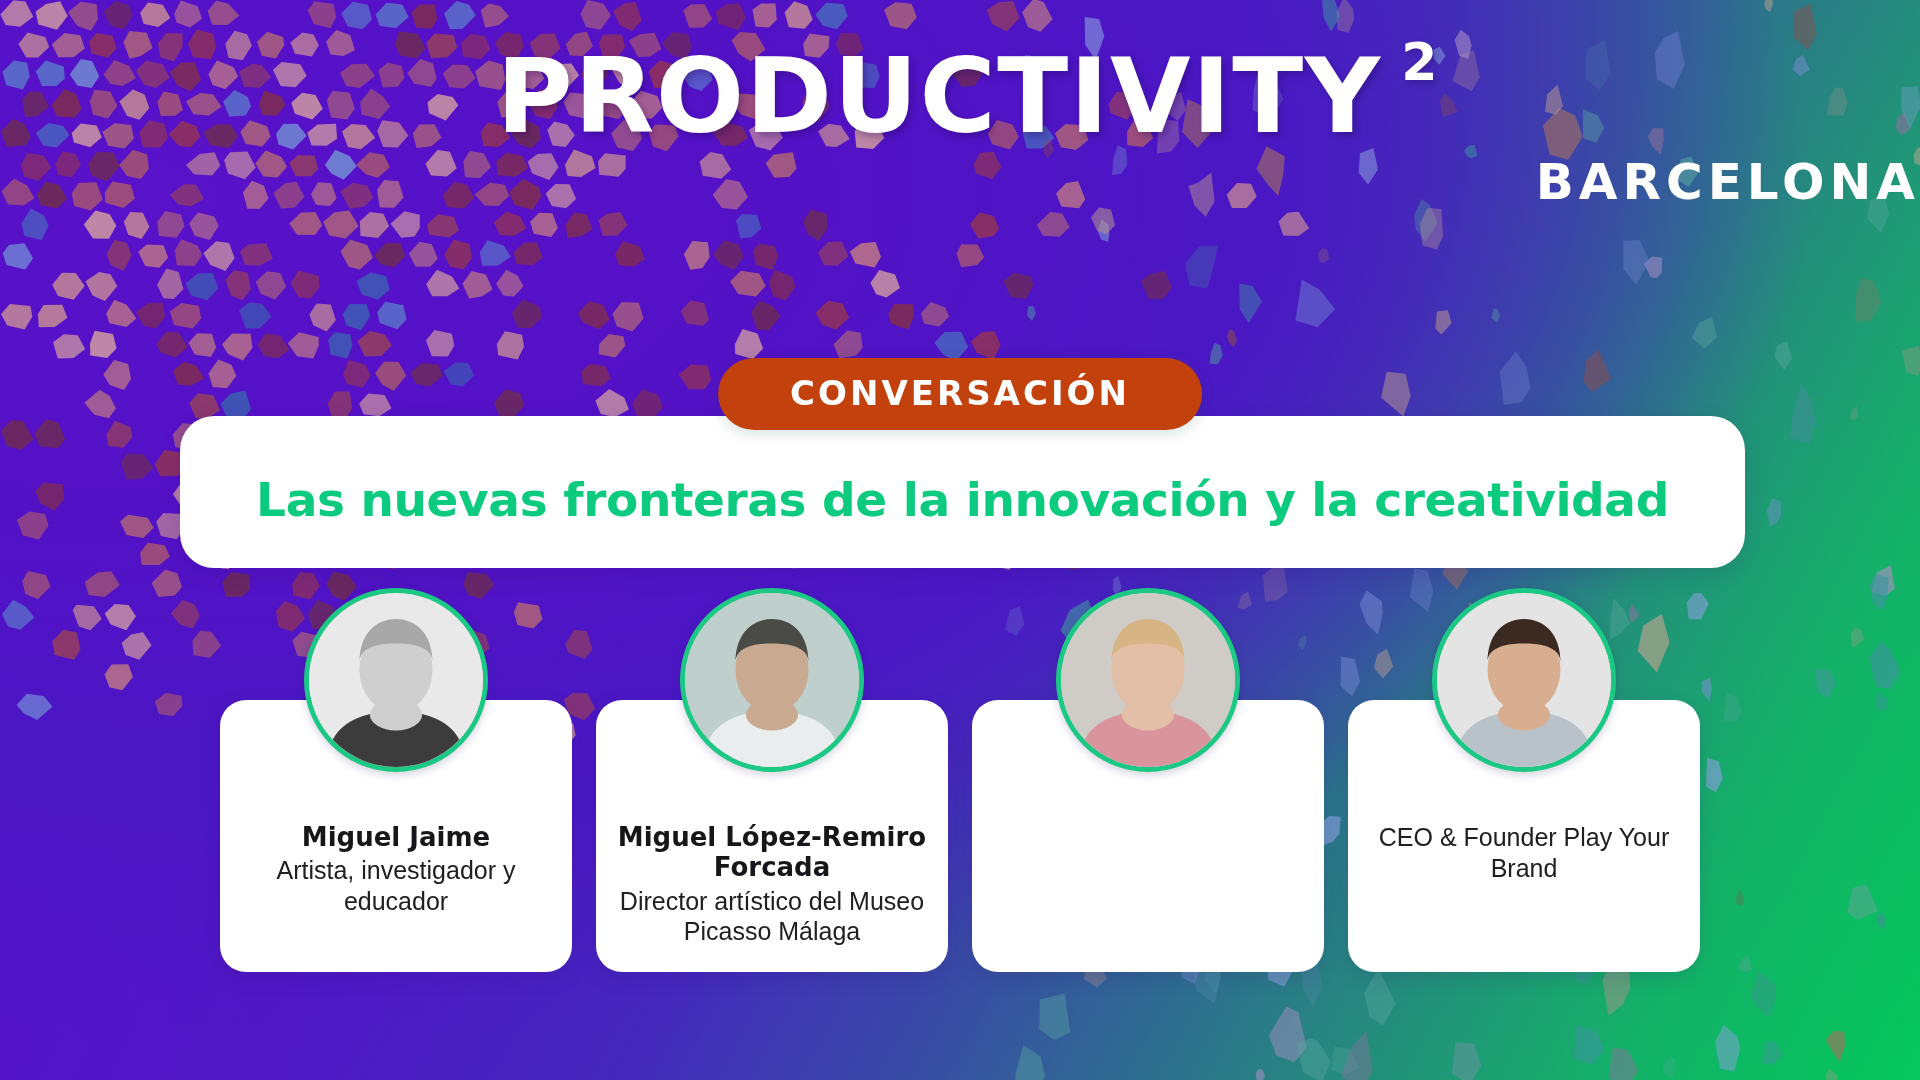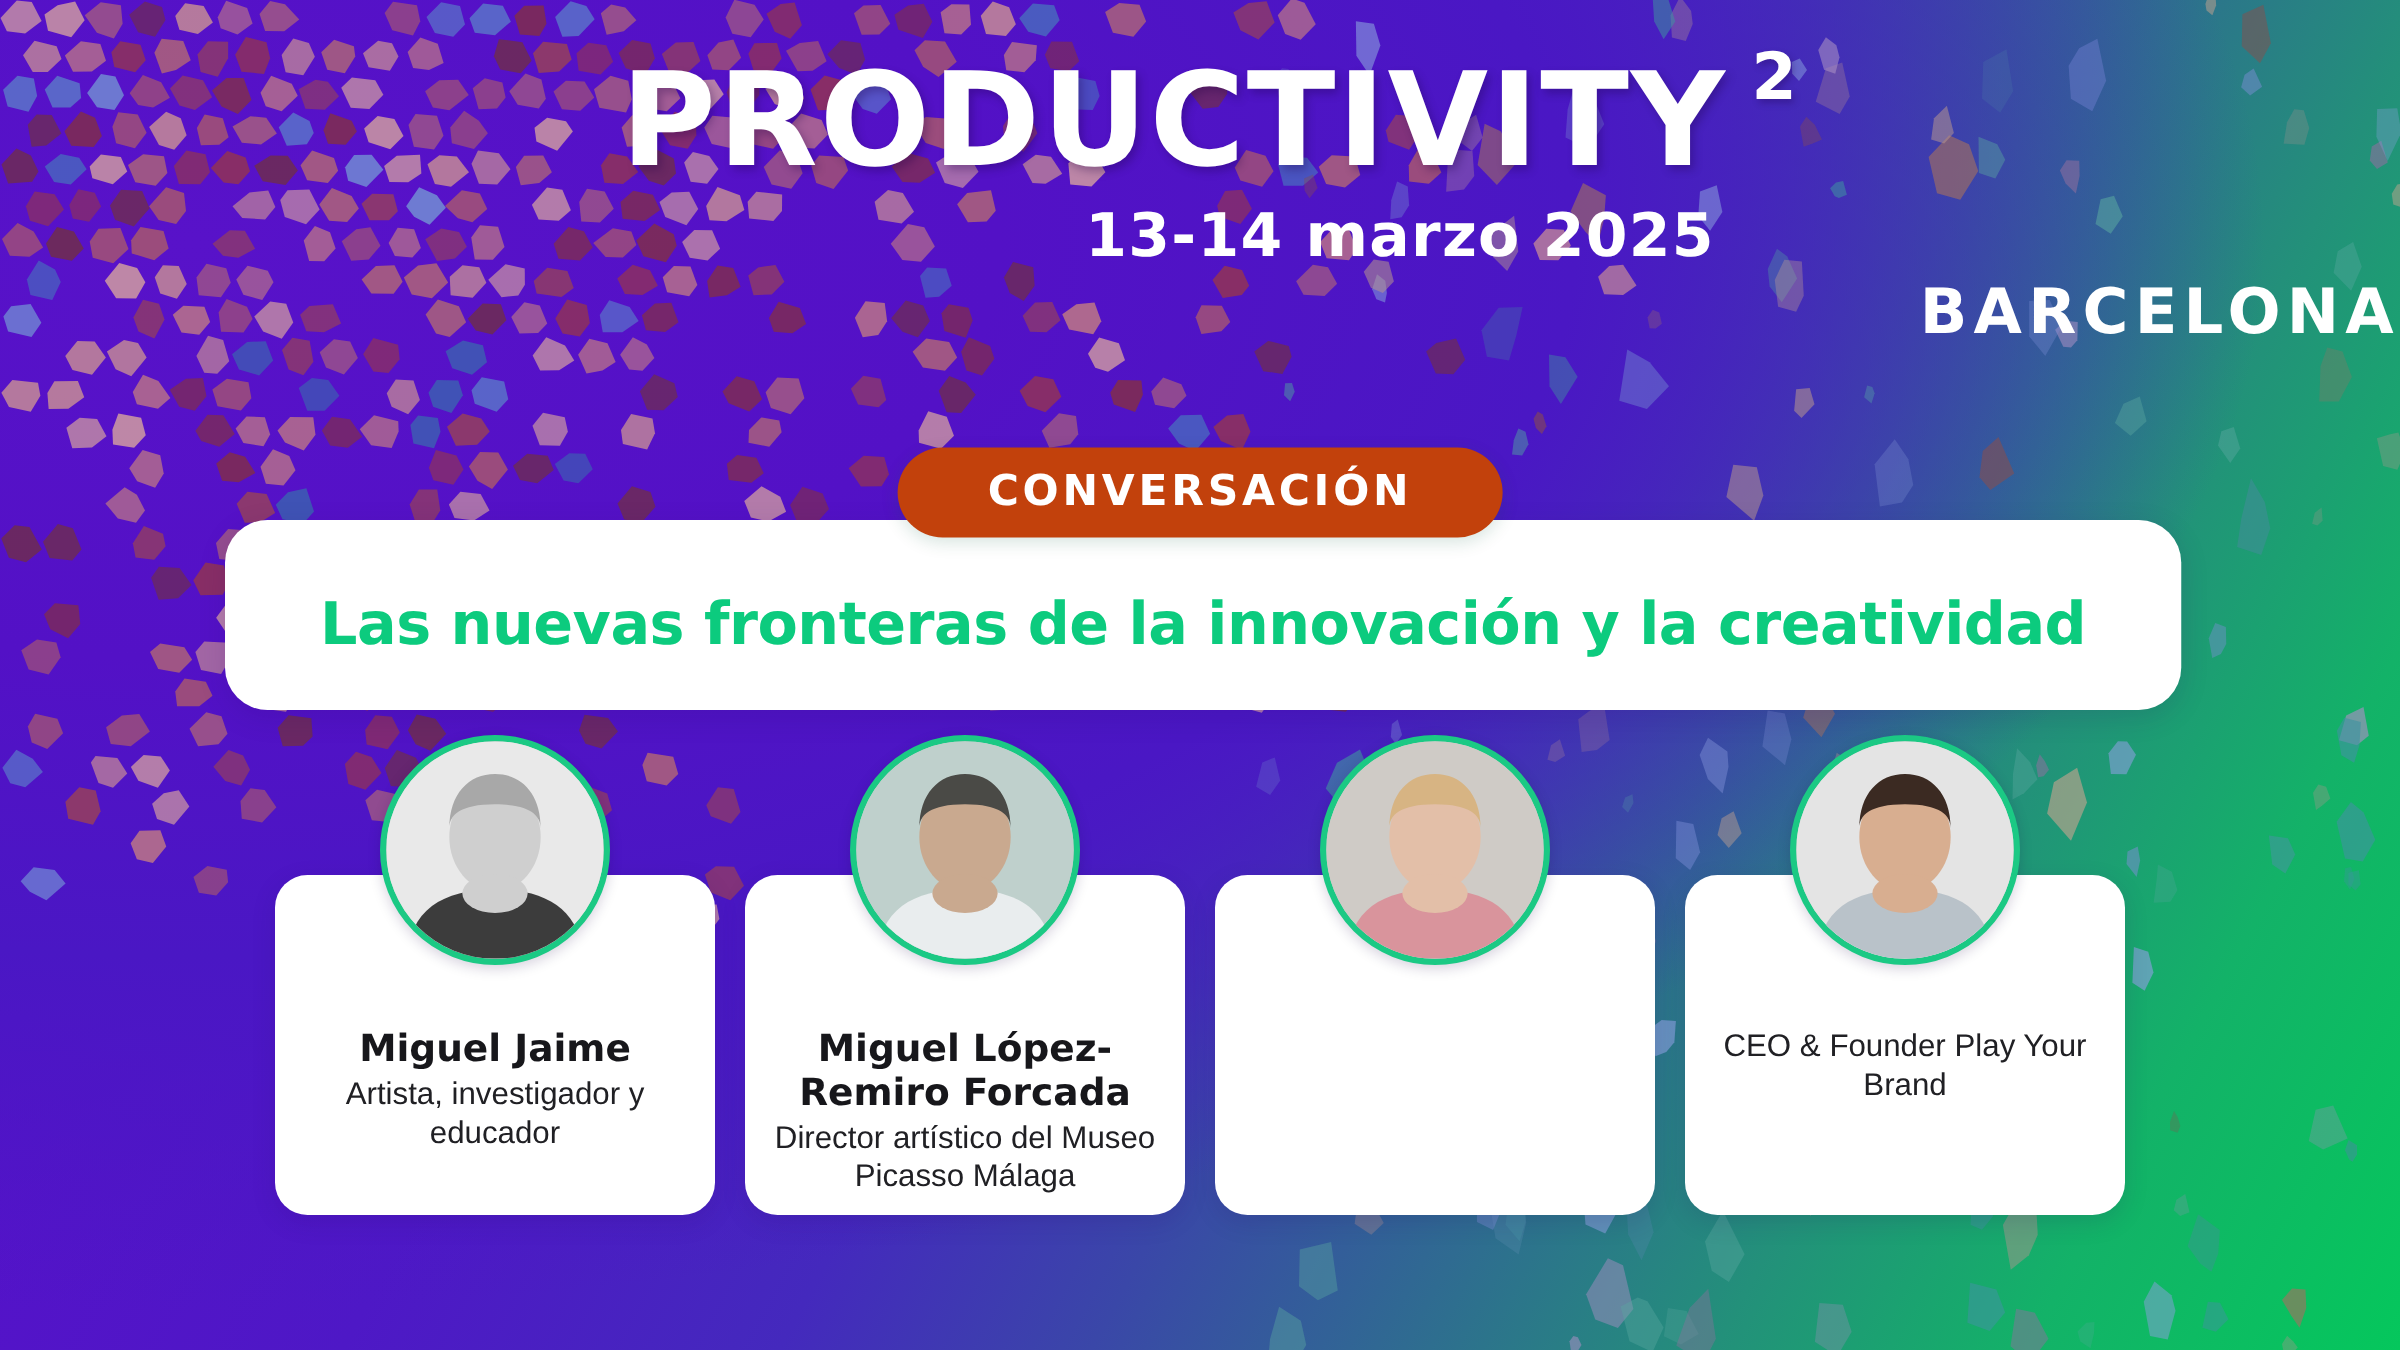--- a/index.html
+++ b/index.html
@@ -149,21 +149,21 @@
     border-radius:50%;
     border:5px solid #1bc984;
     overflow:hidden;
     background:#cfcfcf;
     box-shadow:0 3px 10px rgba(30,0,70,.18);
   }
   .avatar svg{ display:block; width:100%; height:100%; }
   .speaker-name{
     font-family:"DejaVu Sans", sans-serif;
     font-weight:700;
-    font-size:30px;
+    font-size:26px;
     color:#17171b;
     line-height:1.17;
     margin-bottom:3px;
   }
   .speaker-role{
     font-family:"Liberation Sans", sans-serif;
     font-weight:400;
     font-size:25px;
     color:#202024;
     line-height:1.22;
@@ -687,21 +687,20 @@
         </g>
     </svg>
   </div>
 </div>
 
 <div class="header">
   <div class="logo-row">
     <span class="logo-word">PRODUCTIVITY</span>
     <span class="logo-sup">2</span>
   </div>
-  <div class="logo-date">13-14 marzo 2025</div>
   <div class="logo-city">BARCELONA</div>
 </div>
 
 <div class="title-panel">
   <div class="session-title">Las nuevas fronteras de la innovación y la creatividad</div>
 </div>
 <div class="session-badge">CONVERSACIÓN</div>
 
 <div class="speakers" id="speakers">
     <div class="speaker-card h1">

